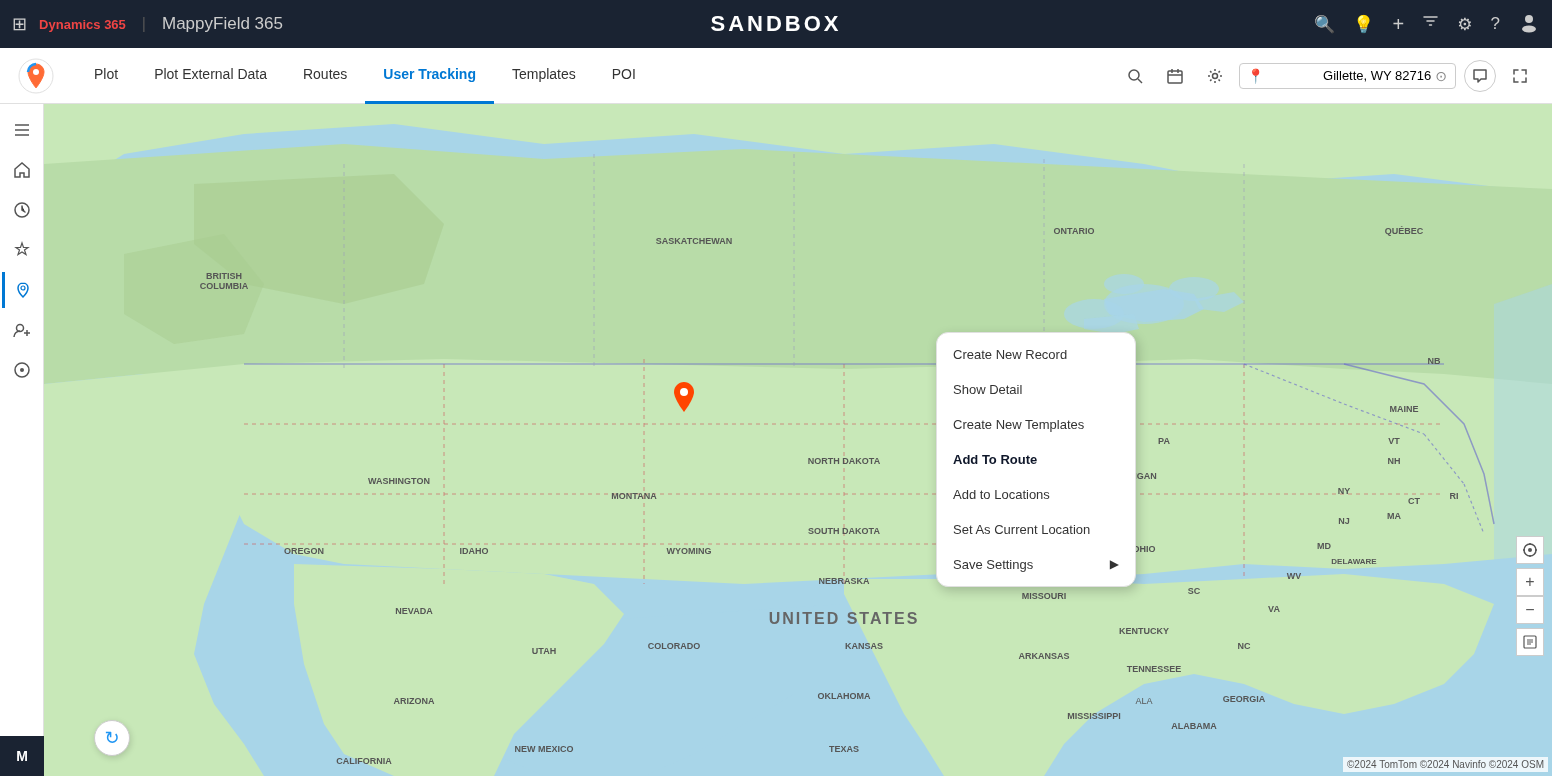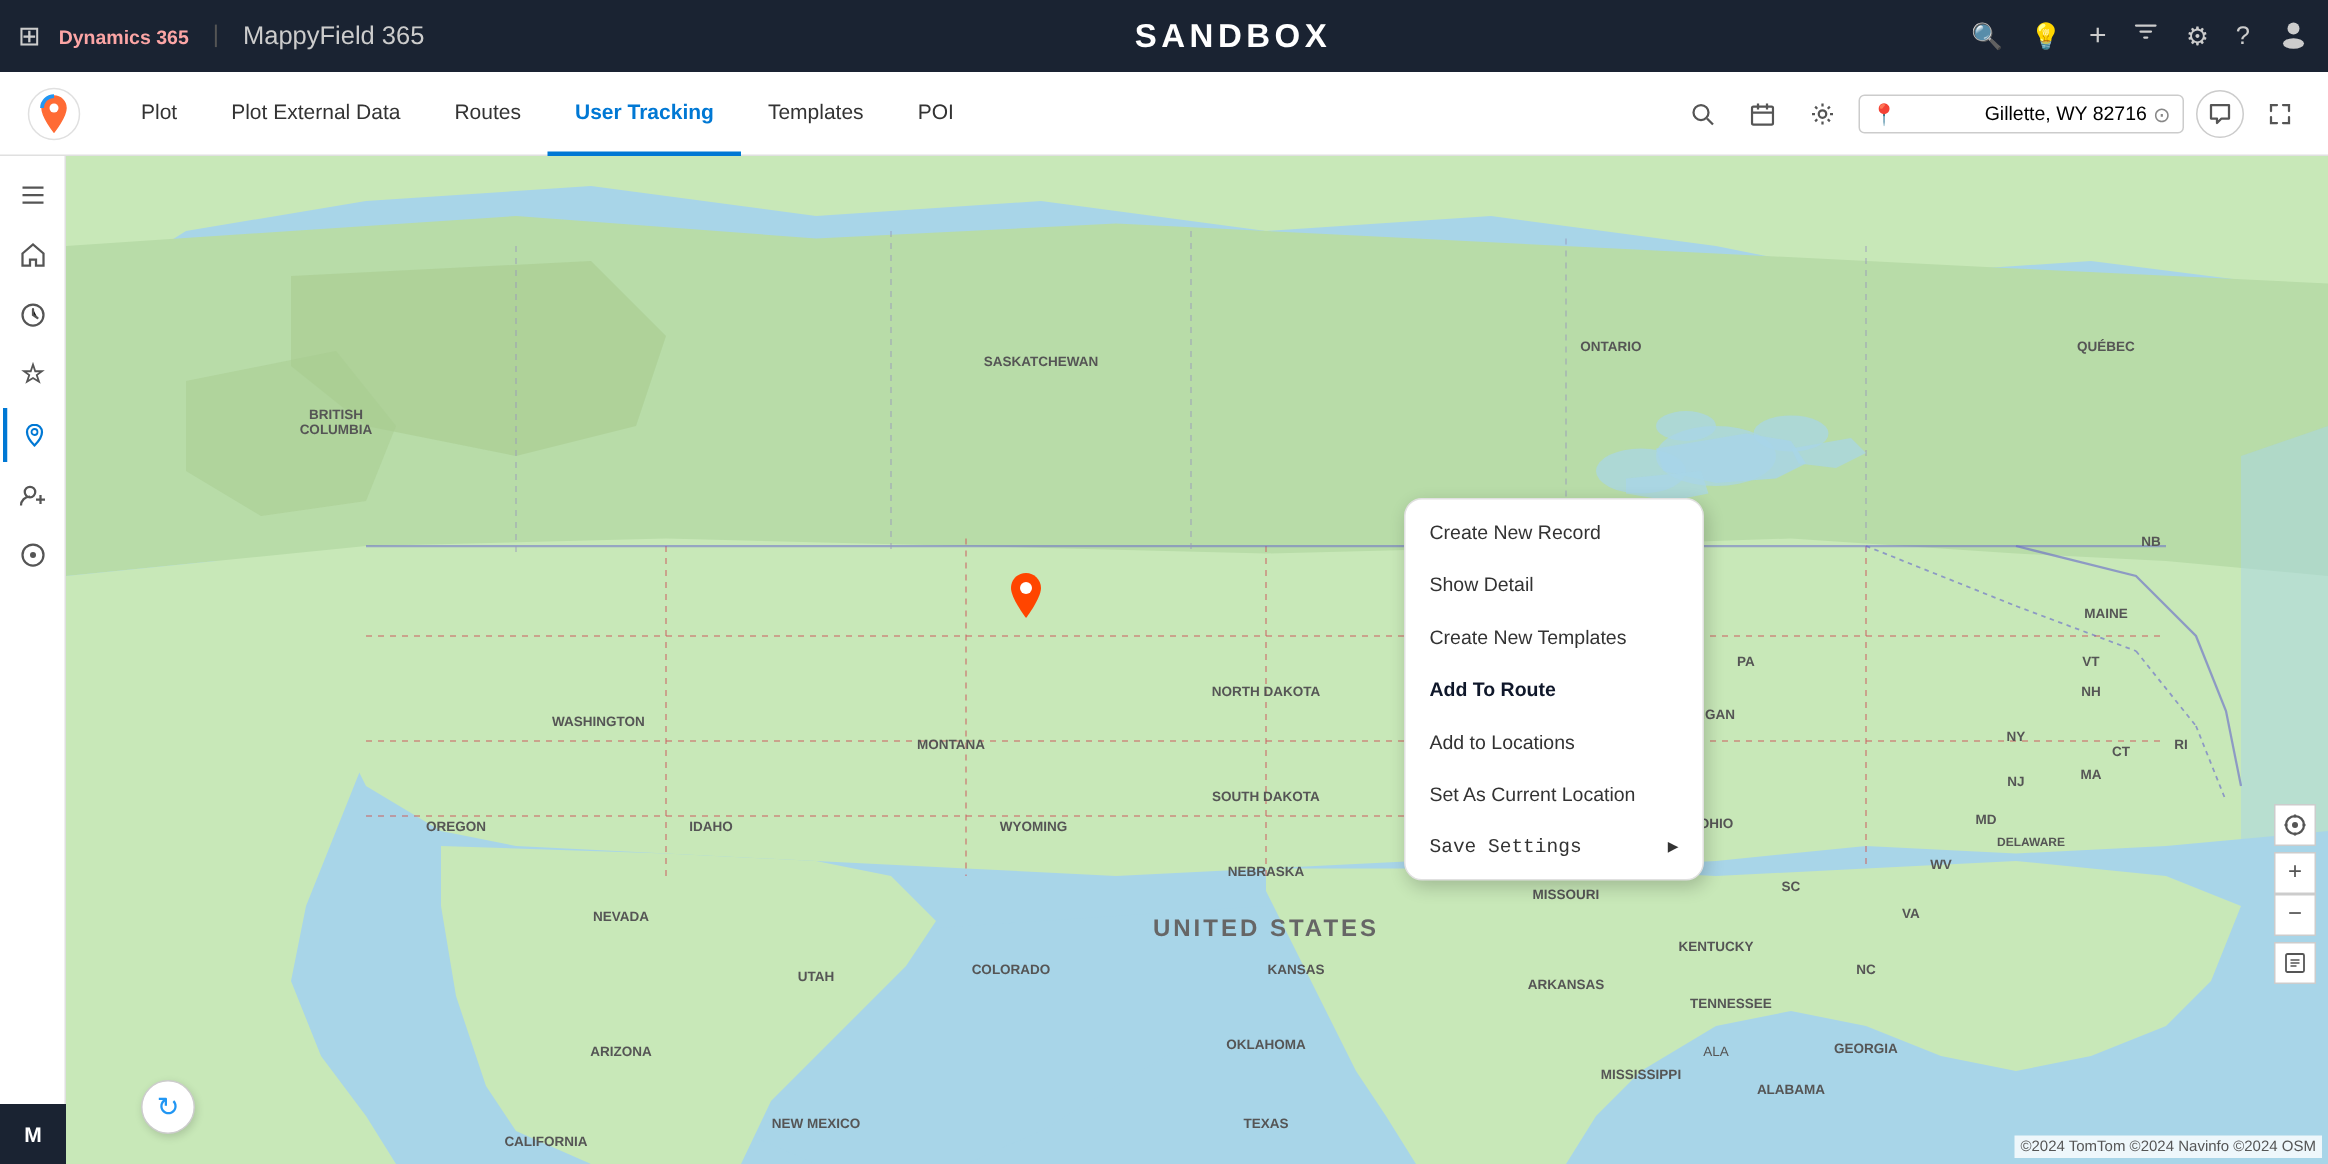--- a/index.html
+++ b/index.html
@@ -11,26 +11,26 @@
       height: 48px;
       background: #1a2332;
       display: flex;
       align-items: center;
       padding: 0 12px;
       gap: 12px;
       position: relative;
       z-index: 100;
     }
     #topbar .grid-icon { color: #ccc; font-size: 18px; cursor: pointer; }
-    #topbar .app-title { color: #fca5a5; font-size: 13px; font-weight: 600; }
+    #topbar .app-title { color: #ef4444; font-size: 13px; font-weight: 600; }
     #topbar .sep { color: #555; margin: 0 4px; }
     #topbar .app-sub { color: #ccc; font-size: 17px; }
     #topbar .sandbox-title {
       position: absolute; left: 50%; transform: translateX(-50%);
-      color: #fff; font-size: 22px; font-weight: 700; letter-spacing: 3px; margin-left: 46px;
+      color: #fff; font-size: 22px; font-weight: 700; letter-spacing: 3px;
     }
     #topbar .top-icons {
       margin-left: auto; display: flex; align-items: center; gap: 18px; color: #ccc; font-size: 17px;
     }
     #topbar .top-icons span { cursor: pointer; }
 
     
     #navbar {
       width: 100%;
       height: 56px;
@@ -143,21 +143,20 @@
       font-size: 13px;
       color: #333;
       cursor: pointer;
       white-space: nowrap;
     }
     .ctx-item.highlighted { color: #0f172a; font-weight: 700; }
     .ctx-item.has-arrow {
       display: flex;
       justify-content: space-between;
       align-items: flex-start;
-      font-family: Liberation Mono, monospace;
     }
     .ctx-arrow { color: #333; font-size: 12px; }
 
     
     .map-pin {
       position: absolute;
       top: 278px;
       left: 628px;
       z-index: 150;
       cursor: pointer;

